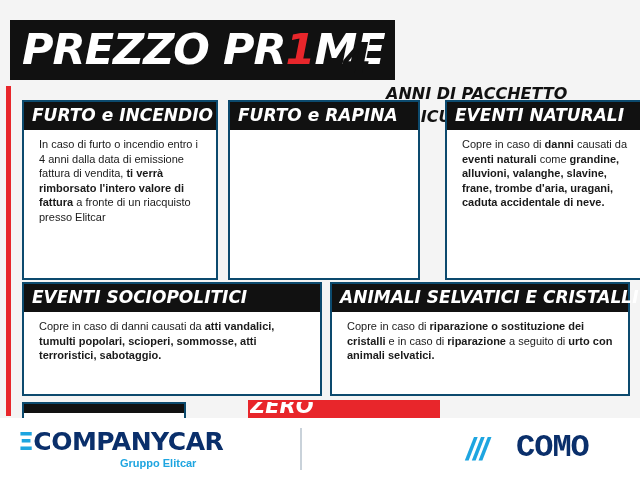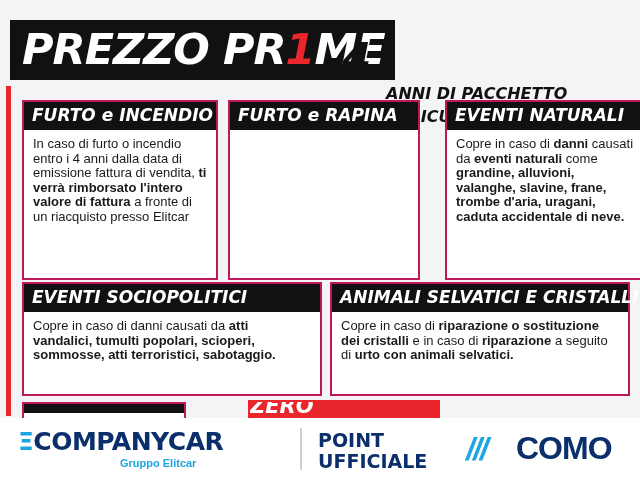--- a/index.html
+++ b/index.html
@@ -40,32 +40,32 @@
   .sub-lines{
     position:absolute;left:376px;top:22px;
     font-family:"DejaVu Sans",sans-serif;
     font-weight:bold;font-style:italic;
     font-size:16px;line-height:23px;color:#111;
     letter-spacing:0px;
     margin-top:40px;
   }
 
   
-  .card{position:absolute;background:#fff;border:2px solid #be185d;}
+  .card{position:absolute;background:#fff;border:2px solid #0c4a6e;}
   .card-head{
     background:#111;color:#fff;
     font-family:"DejaVu Sans",sans-serif;
     font-weight:bold;font-style:italic;
     font-size:17px;line-height:19px;
     padding:4px 8px 5px 8px;
     white-space:nowrap;
   }
   .card-body{
-    padding:7px 9px 8px 9px;
-    font-size:13px;line-height:14.6px;color:#1a1a1a;
+    padding:7px 9px 8px 15px;
+    font-size:11px;line-height:14.6px;color:#1a1a1a;
   }
   .card-body b{font-weight:bold;}
 
   
   #c1{left:22px;top:100px;width:192px;height:176px;}
   #c2{left:228px;top:100px;width:188px;height:176px;}
   #c3{left:430px;top:100px;width:196px;height:176px;margin-left:15px;}
   #c4{left:22px;top:282px;width:296px;height:110px;}
   #c5{left:330px;top:282px;width:296px;height:110px;}
 
@@ -101,21 +101,21 @@
     color:#0a2f6b;font-family:"DejaVu Sans",sans-serif;
     font-weight:bold;font-size:19px;line-height:21px;
   }
   .slashes{
     position:absolute;left:466px;top:14px;
     color:#1ea5e0;font-weight:bold;font-style:italic;font-size:32px;line-height:34px;
     letter-spacing:-2px;
   }
   .como{
     position:absolute;left:516px;top:12px;
-    color:#0a2f6b;font-family:Liberation Sans, sans-serif;
+    color:#0a2f6b;font-family:Liberation Mono, monospace;
     font-weight:bold;font-size:32px;line-height:36px;letter-spacing:-1px;
   }
 </style>
 </head>
 <body>
 
 <div class="page">
 
   <div class="red-rail"></div>
 
@@ -162,22 +162,18 @@
 
   <div class="zero-banner">ZERO FRANCHIGIE</div>
 
   <div class="footer">
     <div class="footer-inner">
       <div class="logo">
         <span class="acc">Ξ</span><span>COMPANYCAR</span>
       </div>
       <div class="logo-sub">Gruppo Elitcar</div>
       <div class="vdiv"></div>
-      <div class="point">
-        <div>POINT</div>
-        <div>UFFICIALE</div>
-      </div>
       <div class="slashes">///</div>
       <div class="como">COMO</div>
     </div>
   </div>
 
 </div>
 
 </body></html>

